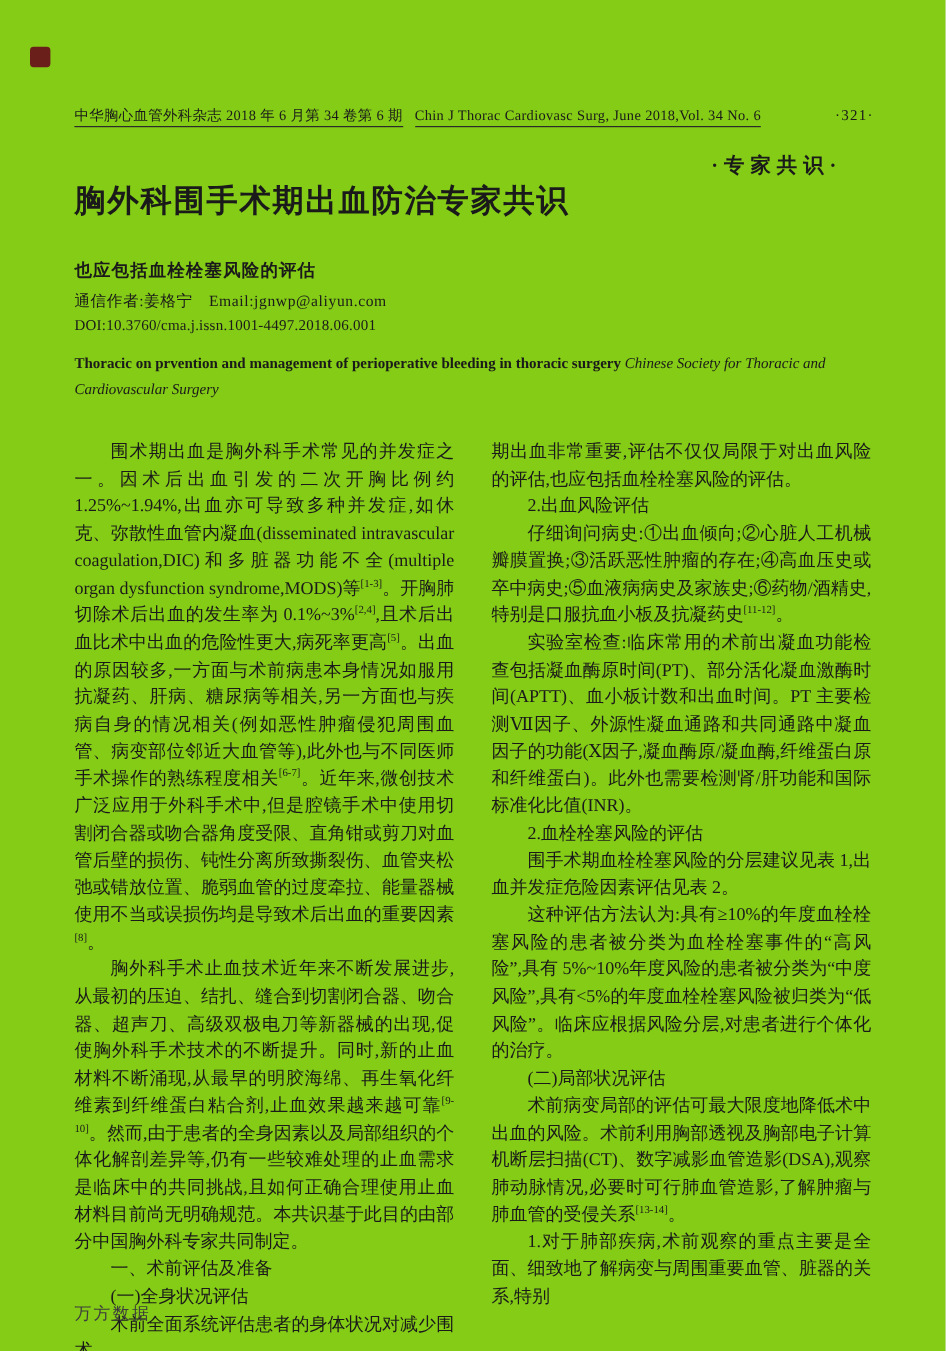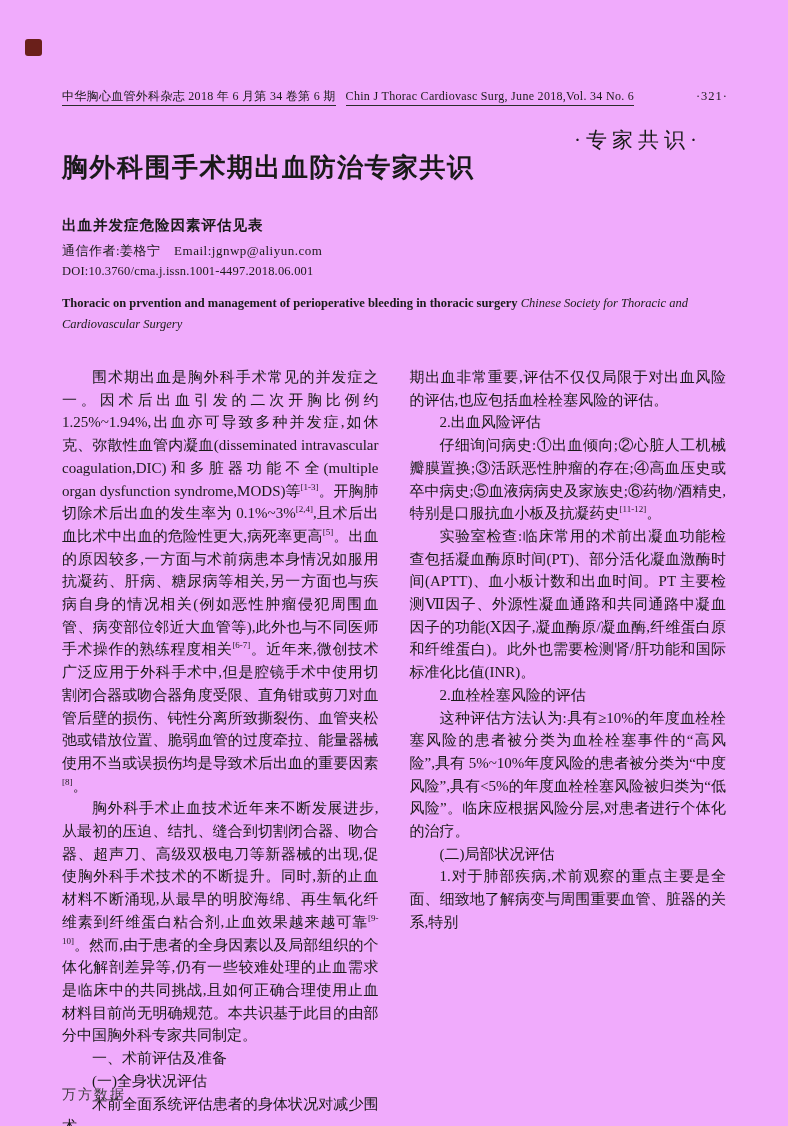--- a/index.html
+++ b/index.html
@@ -1,40 +1,40 @@
 <!DOCTYPE html>
 <html lang="zh"><head>
 <meta charset="utf-8">
 <style>
   html,body{margin:0;padding:0;background:#e8e8e8;}
   .page{
     position:relative;
     width:788px;height:1126px;
-    background:#f0abfc;
+    background:#84cc16;
     margin:0 auto;
     overflow:hidden;
     font-family:"Liberation Serif","DejaVu Serif",serif;
     color:#1a1a1a;
     -webkit-font-smoothing:antialiased;
   }
   .corner-mark{
     position:absolute;left:25px;top:39px;width:17px;height:17px;
     border-radius:3px;
   }
   .page-header{
     position:absolute;left:62px;right:60px;top:88px;
     display:flex;justify-content:space-between;align-items:baseline;
     font-size:12px;letter-spacing:.3px;white-space:nowrap;
   }
   .page-header .u{border-bottom:1px solid #2b2b2b;padding-bottom:2px;}
   .journal-en{margin-left:10px;}
   .page-num{font-size:12.5px;letter-spacing:1px;}
   .section-label{
     position:absolute;right:86px;top:126px;
-    font-size:21px;font-weight:400;letter-spacing:5px;
+    font-size:17px;font-weight:700;letter-spacing:5px;
   }
   .article-title{
     position:absolute;left:62px;top:150px;
     font-size:26px;font-weight:700;letter-spacing:1.5px;
   }
   .author-org{
     position:absolute;left:62px;top:216px;
     font-size:14.5px;font-weight:700;letter-spacing:1px;
   }
   .correspondence{
@@ -83,21 +83,21 @@
     <span>
       <span class="u">中华胸心血管外科杂志 2018 年 6 月第 34 卷第 6 期</span><span class="u journal-en">Chin J Thorac Cardiovasc Surg, June 2018,Vol. 34 No. 6</span>
     </span>
     <span class="page-num">·321·</span>
   </div>
 
   <div class="section-label">·专家共识·</div>
 
   <h1 class="article-title" style="margin:0;">胸外科围手术期出血防治专家共识</h1>
 
-  <div class="author-org">出血并发症危险因素评估见表</div>
+  <div class="author-org">也应包括血栓栓塞风险的评估</div>
 
   <div class="correspondence">通信作者:姜格宁　Email:jgnwp@aliyun.com</div>
 
   <div class="doi">DOI:10.3760/cma.j.issn.1001-4497.2018.06.001</div>
 
   <div class="en-block">
     <p style="margin:0;"><span class="en-title">Thoracic on prvention and management of perioperative bleeding in thoracic surgery</span> <span class="en-italic">Chinese Society for Thoracic and Cardiovascular Surgery</span></p>
   </div>
 
   <div class="columns">
@@ -107,21 +107,23 @@
         <p class="body-p indent">一、术前评估及准备</p>
         <p class="body-p indent">(一)全身状况评估</p>
         <p class="body-p indent">术前全面系统评估患者的身体状况对减少围术</p>
       </div>
     <div class="col">
         <p class="body-p">期出血非常重要,评估不仅仅局限于对出血风险的评估,也应包括血栓栓塞风险的评估。</p>
         <p class="body-p indent">2.出血风险评估</p>
         <p class="body-p indent">仔细询问病史:①出血倾向;②心脏人工机械瓣膜置换;③活跃恶性肿瘤的存在;④高血压史或卒中病史;⑤血液病病史及家族史;⑥药物/酒精史,特别是口服抗血小板及抗凝药史<sup>[11-12]</sup>。</p>
         <p class="body-p indent">实验室检查:临床常用的术前出凝血功能检查包括凝血酶原时间(PT)、部分活化凝血激酶时间(APTT)、血小板计数和出血时间。PT 主要检测Ⅶ因子、外源性凝血通路和共同通路中凝血因子的功能(Ⅹ因子,凝血酶原/凝血酶,纤维蛋白原和纤维蛋白)。此外也需要检测肾/肝功能和国际标准化比值(INR)。</p>
         <p class="body-p indent">2.血栓栓塞风险的评估</p>
+        <p class="body-p indent">围手术期血栓栓塞风险的分层建议见表 1,出血并发症危险因素评估见表 2。</p>
         <p class="body-p indent">这种评估方法认为:具有≥10%的年度血栓栓塞风险的患者被分类为血栓栓塞事件的“高风险”,具有 5%~10%年度风险的患者被分类为“中度风险”,具有&lt;5%的年度血栓栓塞风险被归类为“低风险”。临床应根据风险分层,对患者进行个体化的治疗。</p>
         <p class="body-p indent">(二)局部状况评估</p>
+        <p class="body-p indent">术前病变局部的评估可最大限度地降低术中出血的风险。术前利用胸部透视及胸部电子计算机断层扫描(CT)、数字减影血管造影(DSA),观察肺动脉情况,必要时可行肺血管造影,了解肿瘤与肺血管的受侵关系<sup>[13-14]</sup>。</p>
         <p class="body-p indent">1.对于肺部疾病,术前观察的重点主要是全面、细致地了解病变与周围重要血管、脏器的关系,特别</p>
       </div>
   </div>
 
   <div class="watermark">万方数据</div>
 
 </div>
 
 </body></html>

